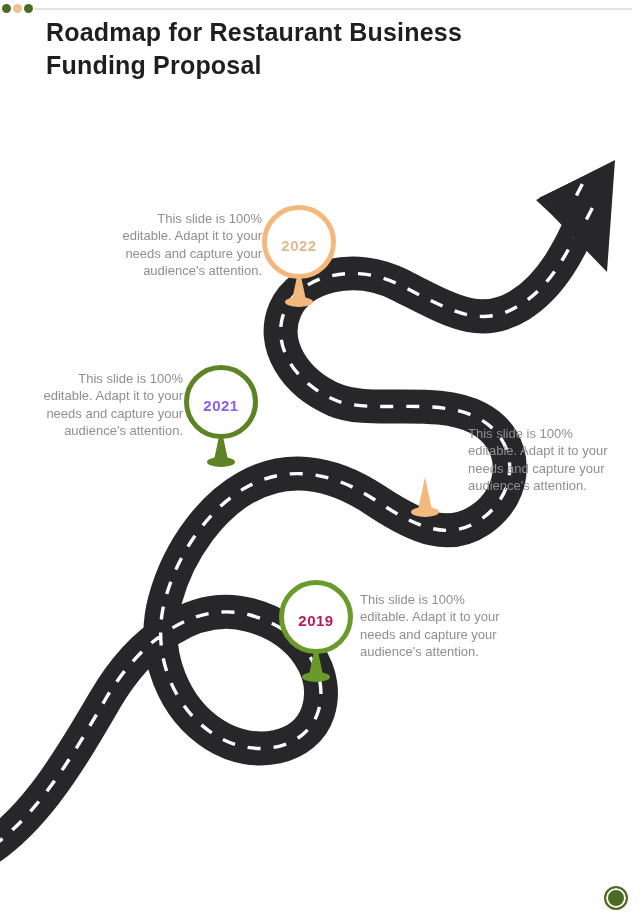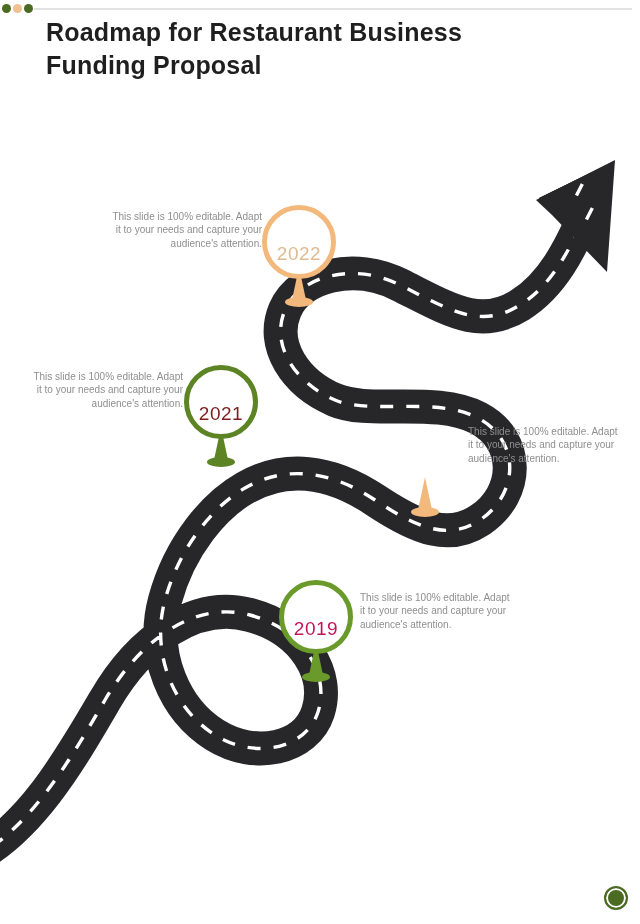--- a/index.html
+++ b/index.html
@@ -72,41 +72,41 @@
     left: 0; top: 0;
     width: 74px;
     height: 74px;
     box-sizing: border-box;
     border-radius: 50%;
     background: #ffffff;
   }
   .pin .year {
     position: absolute;
     left: 0;
-    top: 12px;
+    top: 3px;
     width: 74px;
     height: 74px;
     display: flex;
     align-items: center;
     justify-content: center;
-    font-size: 19px;
-    font-weight: normal;
+    font-size: 15px;
+    font-weight: bold;
     letter-spacing: 0.5px;
   }
   .pin.green  .ring { border: 5px solid #5d8424; }
-  .pin.green  .year { color: #7f1d1d; }
+  .pin.green  .year { color: #8b5cf6; }
   .pin.green2 .ring { border: 5px solid #6a9b2a; }
   .pin.green2 .year { color: #be185d; }
   .pin.orange .ring { border: 5px solid #f3b97c; }
   .pin.orange .year { color: #e0bb90; }
 
   
   .caption {
     position: absolute;
-    font-size: 10px;
+    font-size: 13px;
     line-height: 1.33;
     color: #8f8f8f;
     width: 150px;
   }
   .caption.right { text-align: right; }
   .caption.left  { text-align: left; }
 
   
   .corner-mark {
     position: absolute;

